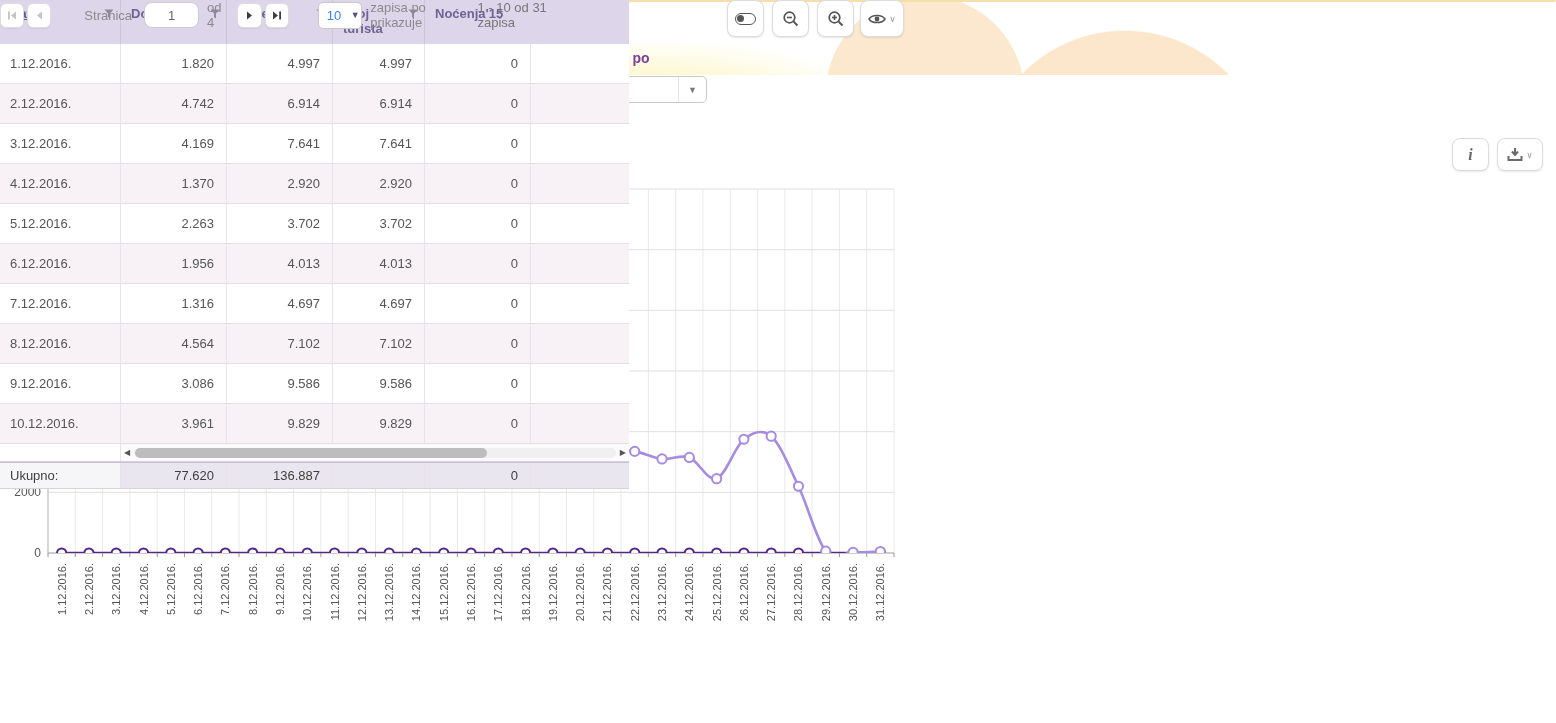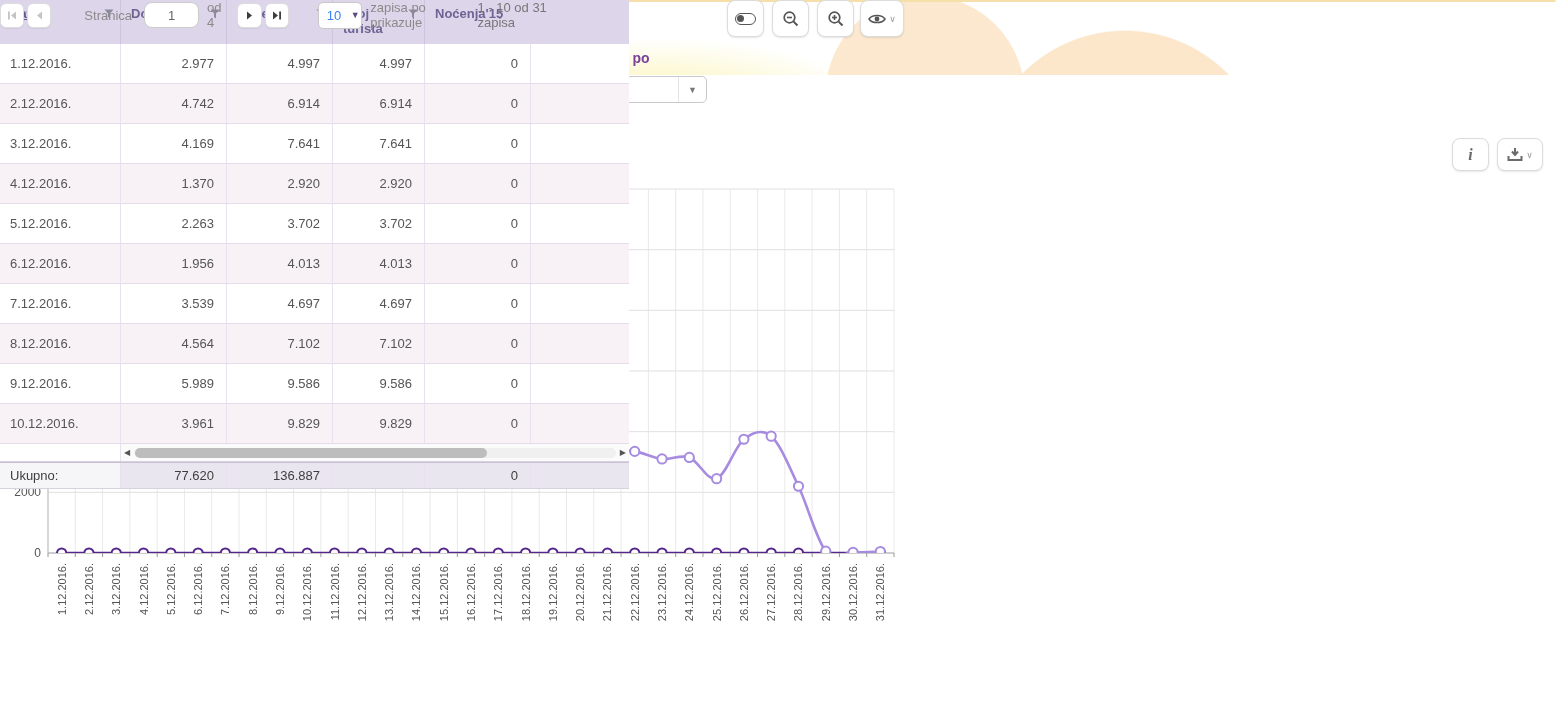--- a/index.html
+++ b/index.html
@@ -407,21 +407,21 @@
             <path d="M0.5 0.5 H9.5 L6 4.5 V9.5 L4 8 V4.5 Z" fill="#8d8aa0"></path>
           </svg>
         </div>
         <div class="th c5">
           <span class="lbl">Noćenja'15</span>
         </div>
       </div>
     <div id="tbody">
         <div class="trow">
           <div class="tcell c0">1.12.2016.</div>
-          <div class="tcell c1 num">2.977</div>
+          <div class="tcell c1 num">1.820</div>
           <div class="tcell c2 num">4.997</div>
           <div class="tcell c3 num">4.997</div>
           <div class="tcell c4 num">0</div>
           <div class="tcell c5 num"></div>
         </div>
         <div class="trow alt">
           <div class="tcell c0">2.12.2016.</div>
           <div class="tcell c1 num">4.742</div>
           <div class="tcell c2 num">6.914</div>
           <div class="tcell c3 num">6.914</div>
@@ -455,37 +455,37 @@
         <div class="trow alt">
           <div class="tcell c0">6.12.2016.</div>
           <div class="tcell c1 num">1.956</div>
           <div class="tcell c2 num">4.013</div>
           <div class="tcell c3 num">4.013</div>
           <div class="tcell c4 num">0</div>
           <div class="tcell c5 num"></div>
         </div>
         <div class="trow">
           <div class="tcell c0">7.12.2016.</div>
-          <div class="tcell c1 num">3.539</div>
+          <div class="tcell c1 num">1.316</div>
           <div class="tcell c2 num">4.697</div>
           <div class="tcell c3 num">4.697</div>
           <div class="tcell c4 num">0</div>
           <div class="tcell c5 num"></div>
         </div>
         <div class="trow alt">
           <div class="tcell c0">8.12.2016.</div>
           <div class="tcell c1 num">4.564</div>
           <div class="tcell c2 num">7.102</div>
           <div class="tcell c3 num">7.102</div>
           <div class="tcell c4 num">0</div>
           <div class="tcell c5 num"></div>
         </div>
         <div class="trow">
           <div class="tcell c0">9.12.2016.</div>
-          <div class="tcell c1 num">5.989</div>
+          <div class="tcell c1 num">3.086</div>
           <div class="tcell c2 num">9.586</div>
           <div class="tcell c3 num">9.586</div>
           <div class="tcell c4 num">0</div>
           <div class="tcell c5 num"></div>
         </div>
         <div class="trow alt">
           <div class="tcell c0">10.12.2016.</div>
           <div class="tcell c1 num">3.961</div>
           <div class="tcell c2 num">9.829</div>
           <div class="tcell c3 num">9.829</div>

